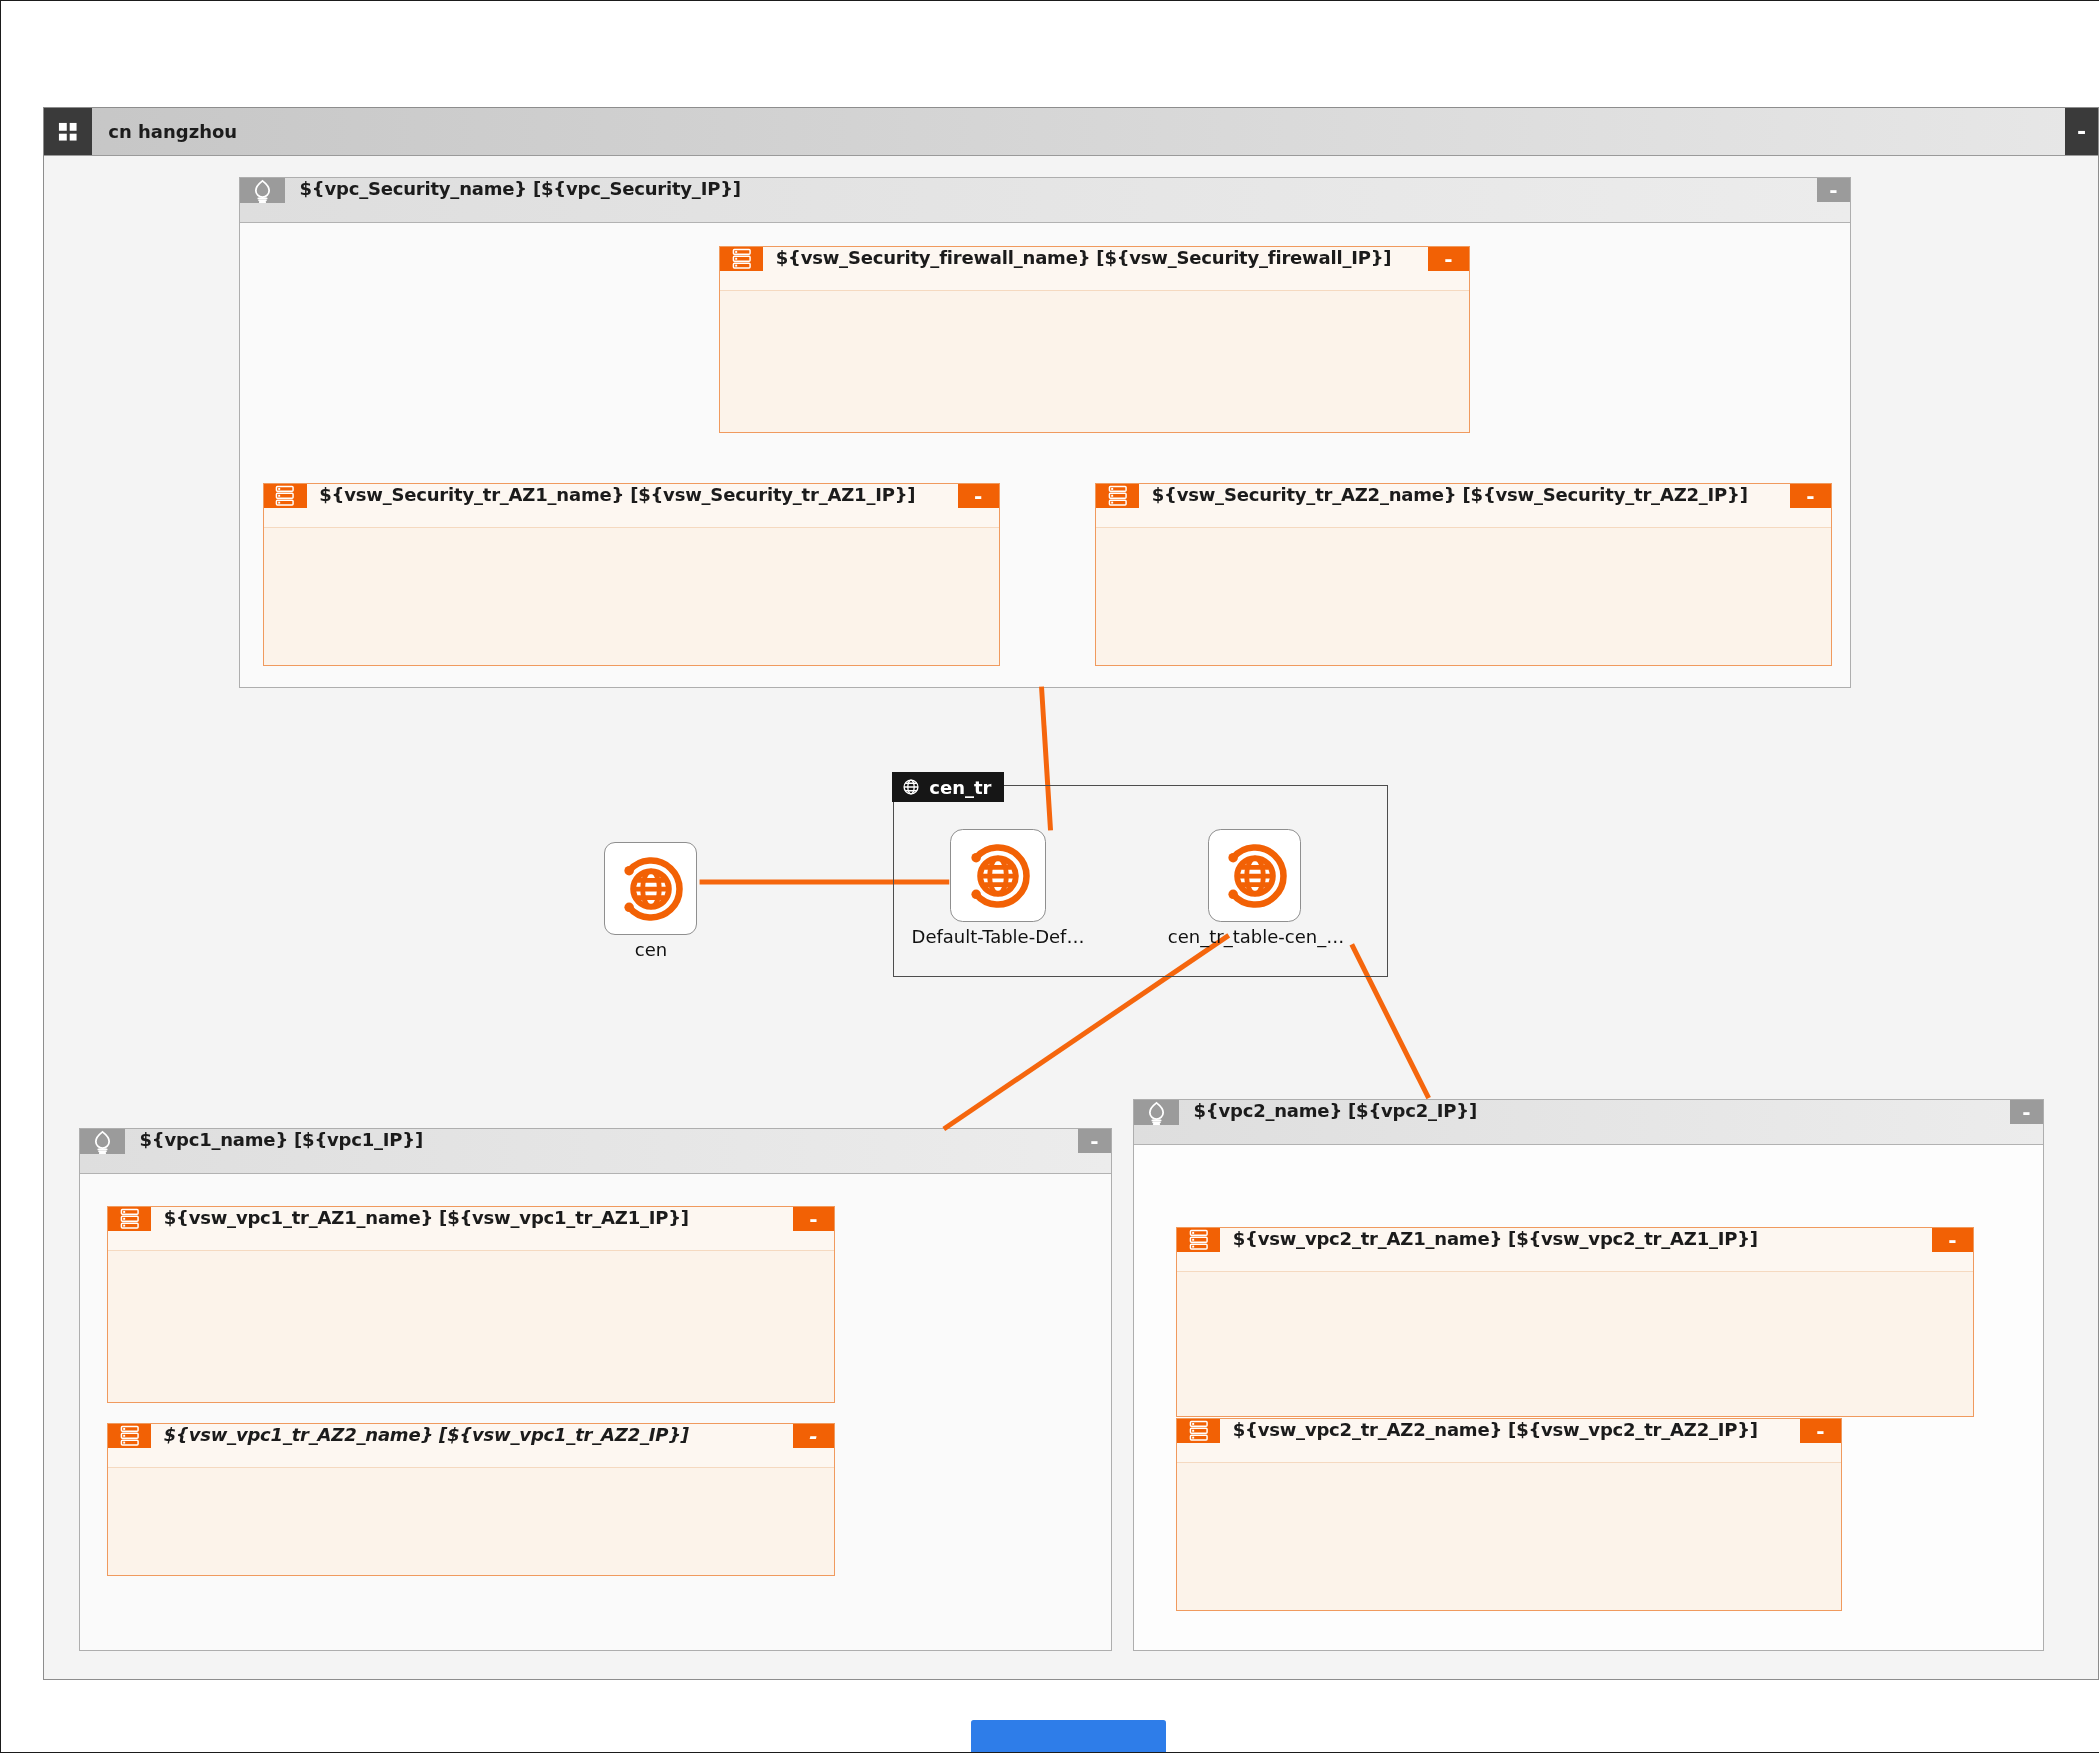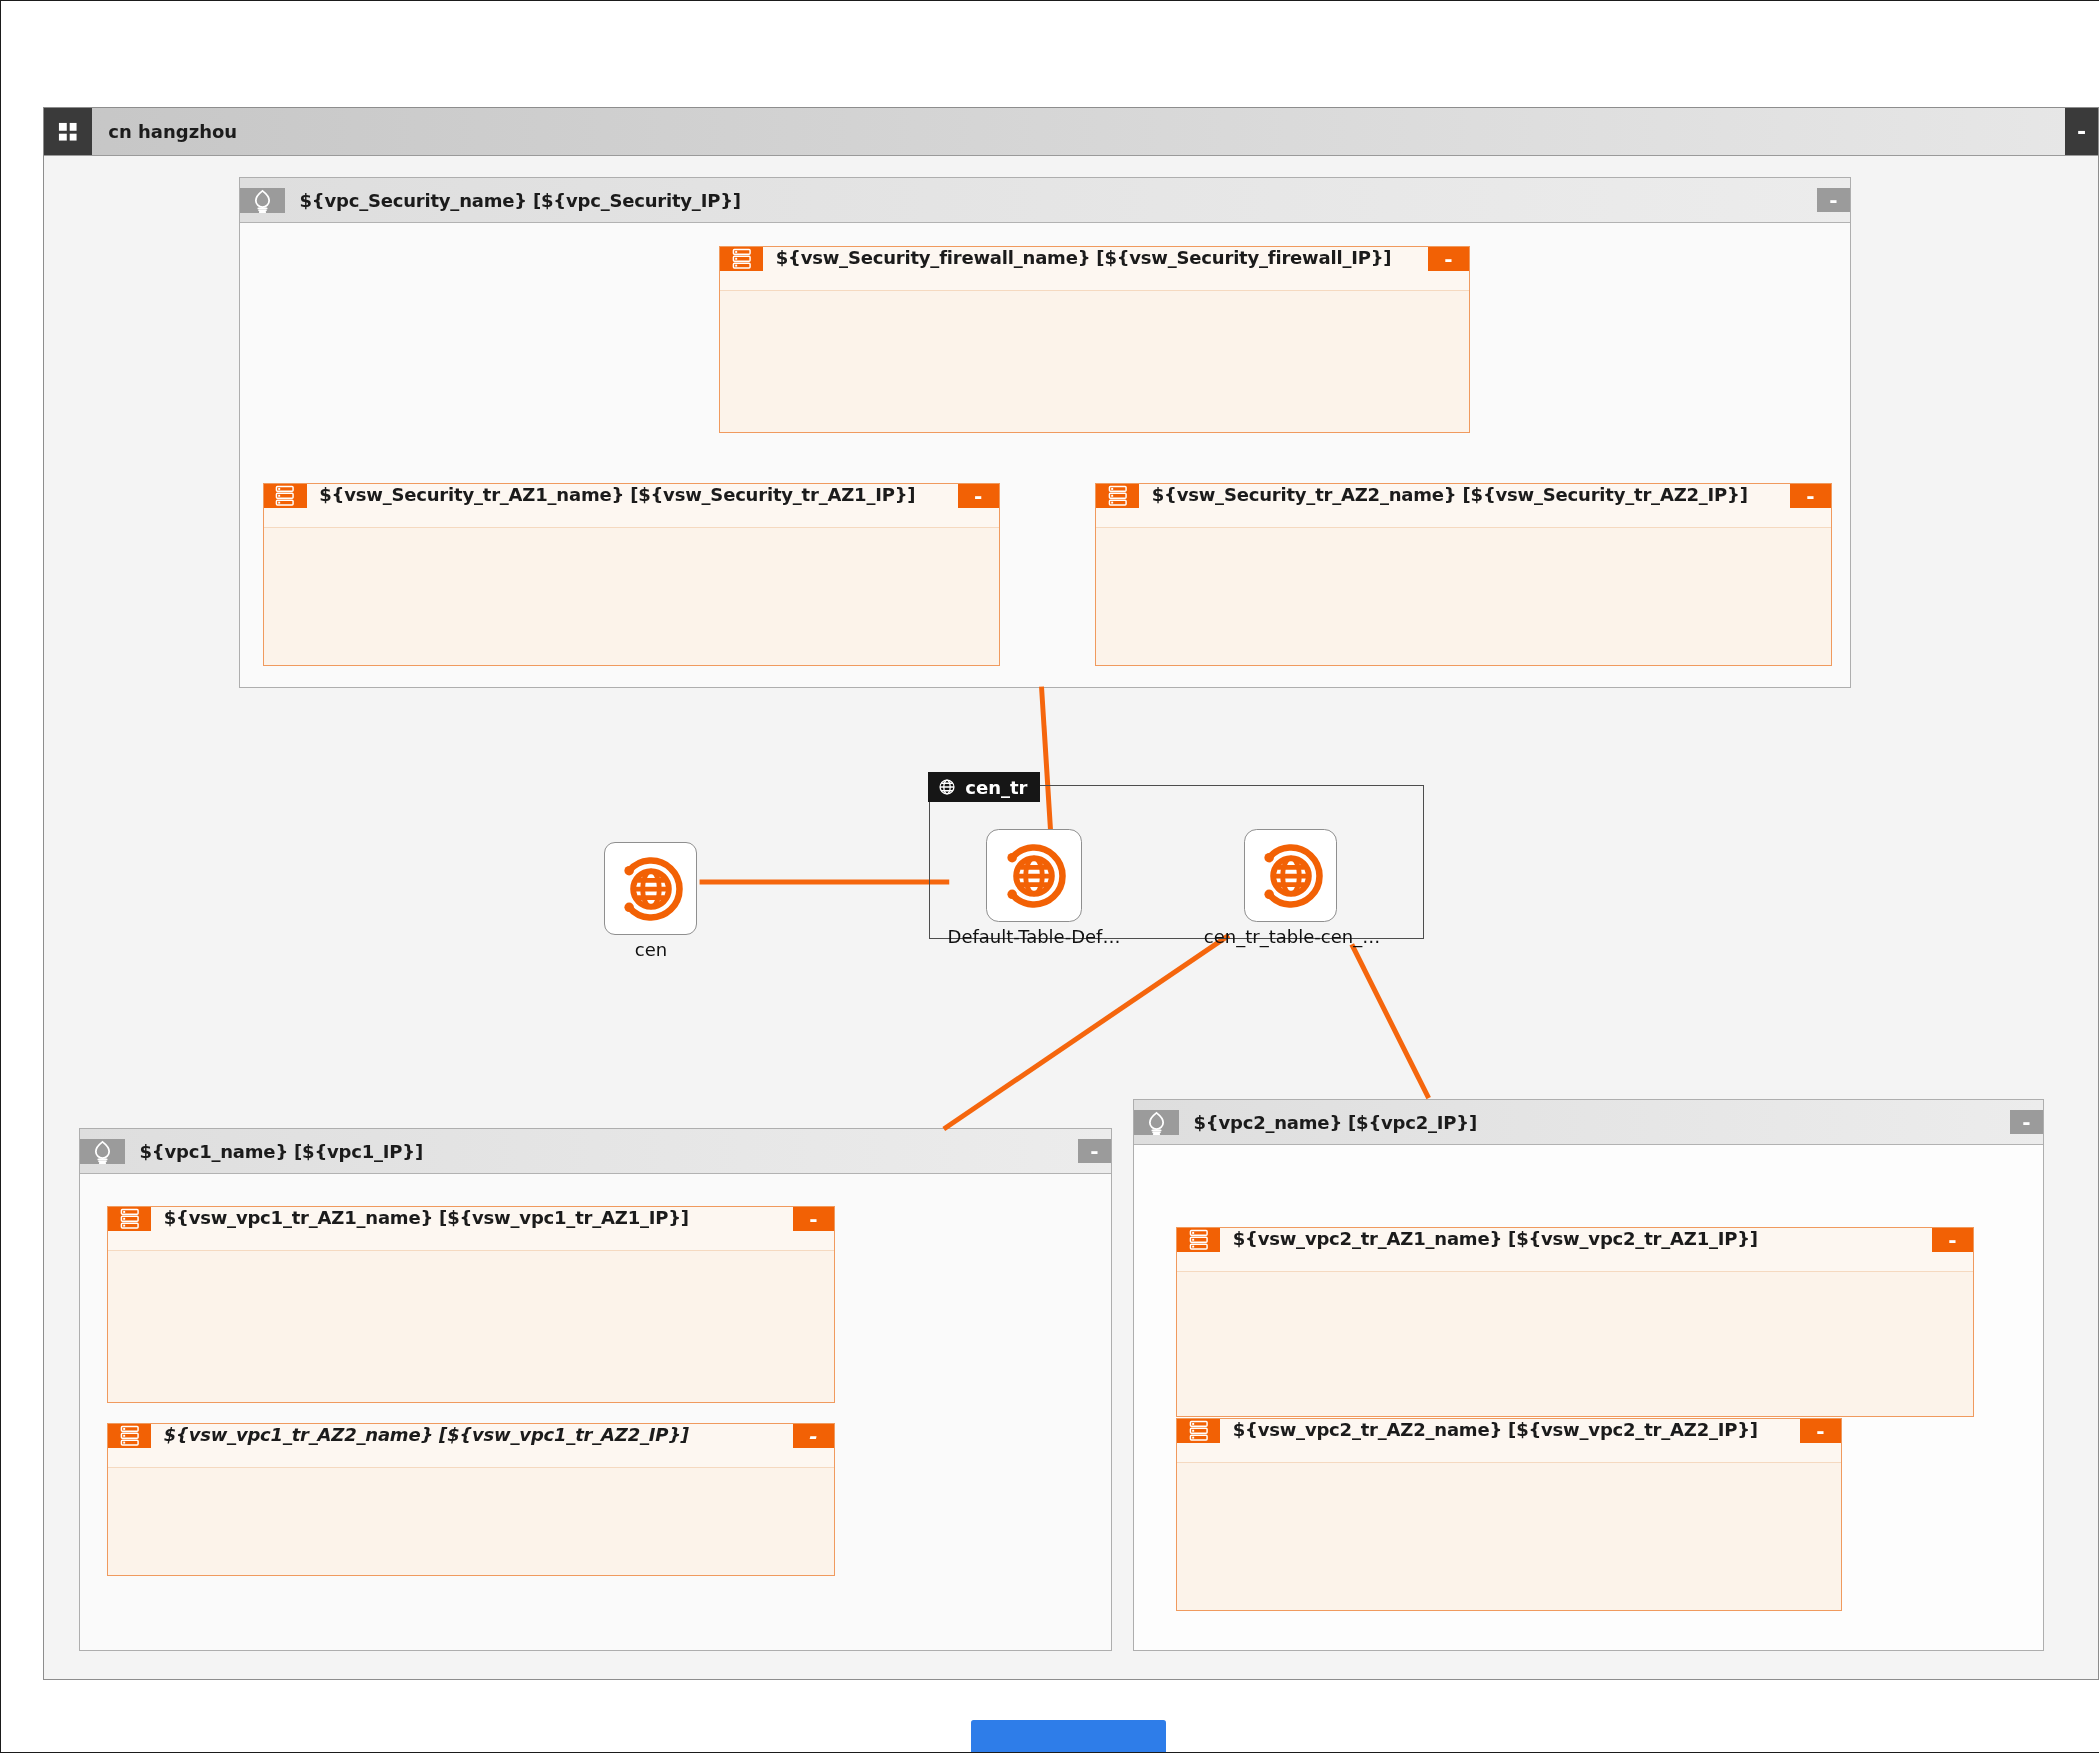--- a/index.html
+++ b/index.html
@@ -16,37 +16,37 @@
     border-bottom:0.9px solid #9a9a9a;display:flex;align-items:stretch;}
   .tb-iconbox{width:48px;background:#3a3a3a;display:flex;align-items:center;justify-content:center;flex:0 0 auto;}
   .tb-title{display:flex;align-items:center;padding-left:16.3px;font-size:18px;font-weight:700;color:#1c1c1c;flex:1 1 auto;}
   .tb-powered{display:flex;align-items:center;font-size:18px;font-weight:700;color:#f26105;padding-right:45px;}
   .tb-min{width:33px;background:#3a3a3a;color:#fff;display:flex;align-items:center;justify-content:center;
     font-size:22px;font-weight:700;cursor:pointer;flex:0 0 auto;}
   
   .vpc{position:absolute;box-sizing:border-box;border:0.9px solid #aeaeae;background:#fafafa;}
   .vpc-header{position:absolute;left:0;top:0;width:100%;height:45px;box-sizing:border-box;
     background:linear-gradient(to right,#dedede,#ececec);border-bottom:0.9px solid #b2b2b2;
-    display:flex;align-items:center;}
+    display:flex;align-items:flex-start;}
   .vpc-iconbox{width:45px;background:#9b9b9b;display:flex;align-items:center;justify-content:center;flex:0 0 auto;}
   .vpc-title{display:flex;align-items:center;padding-left:14.5px;font-size:18px;font-weight:700;color:#1b1b1b;
     white-space:nowrap;overflow:hidden;flex:1 1 auto;letter-spacing:-0.2px;}
   .vpc-min{width:33px;background:#9b9b9b;color:#fff;display:flex;align-items:center;justify-content:center;
     font-size:20px;font-weight:700;cursor:pointer;flex:0 0 auto;}
   
   .vsw{position:absolute;box-sizing:border-box;border:0.9px solid #f09a5e;background:#fcf3ea;}
   .vsw-header{position:absolute;left:0;top:0;width:100%;height:44px;box-sizing:border-box;
     background:#fdf7f1;border-bottom:0.9px solid #f5d9c0;display:flex;align-items:flex-start;}
   .vsw-iconbox{width:43px;background:#f26105;display:flex;align-items:center;justify-content:center;flex:0 0 auto;}
   .vsw-title{display:flex;align-items:center;padding-left:12.7px;font-size:18px;font-weight:700;color:#1b1b1b;
     white-space:nowrap;overflow:hidden;flex:1 1 auto;letter-spacing:-0.2px;}
   .vsw-min{width:41px;background:#f26105;color:#fff;display:flex;align-items:center;justify-content:center;
     font-size:20px;font-weight:700;cursor:pointer;flex:0 0 auto;}
   
-  .centr{position:absolute;left:928px;top:784px;width:495px;height:154px;box-sizing:border-box;
+  .centr{position:absolute;left:892px;top:784px;width:495px;height:192px;box-sizing:border-box;
     border:1.8px solid #4d4d4d;background:transparent;}
   .centr-tab{position:absolute;left:-1.8px;top:-13.6px;height:30px;background:#161616;color:#ffffff;
     display:flex;align-items:center;gap:8.1px;padding:0 12.7px 0 9px;font-size:18px;font-weight:700;}
   
   .node{position:absolute;box-sizing:border-box;background:#ffffff;border:1.8px solid #8f8f8f;border-radius:12.7px;
     display:flex;align-items:center;justify-content:center;}
   .node-label{position:absolute;transform:translateX(-50%);white-space:nowrap;
     font-size:18px;color:#111;font-weight:400;}
   
   .edges{position:absolute;left:0;top:0;width:2100px;height:1753px;pointer-events:none;}

